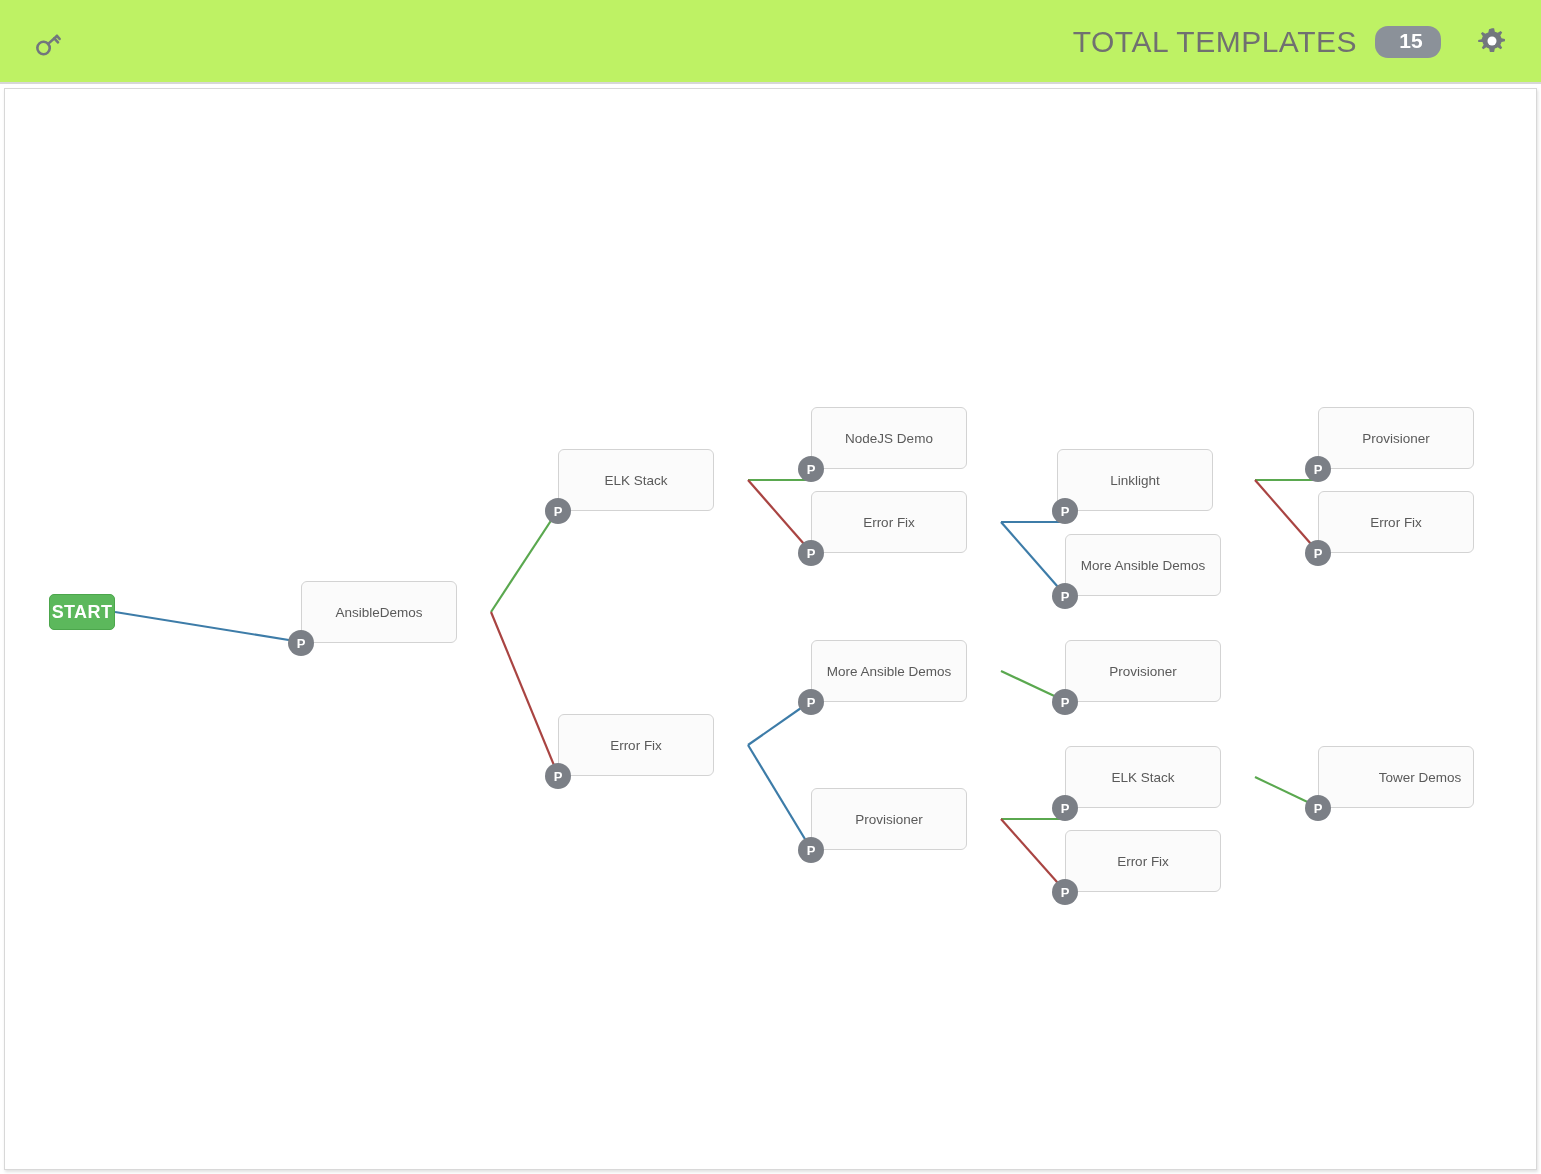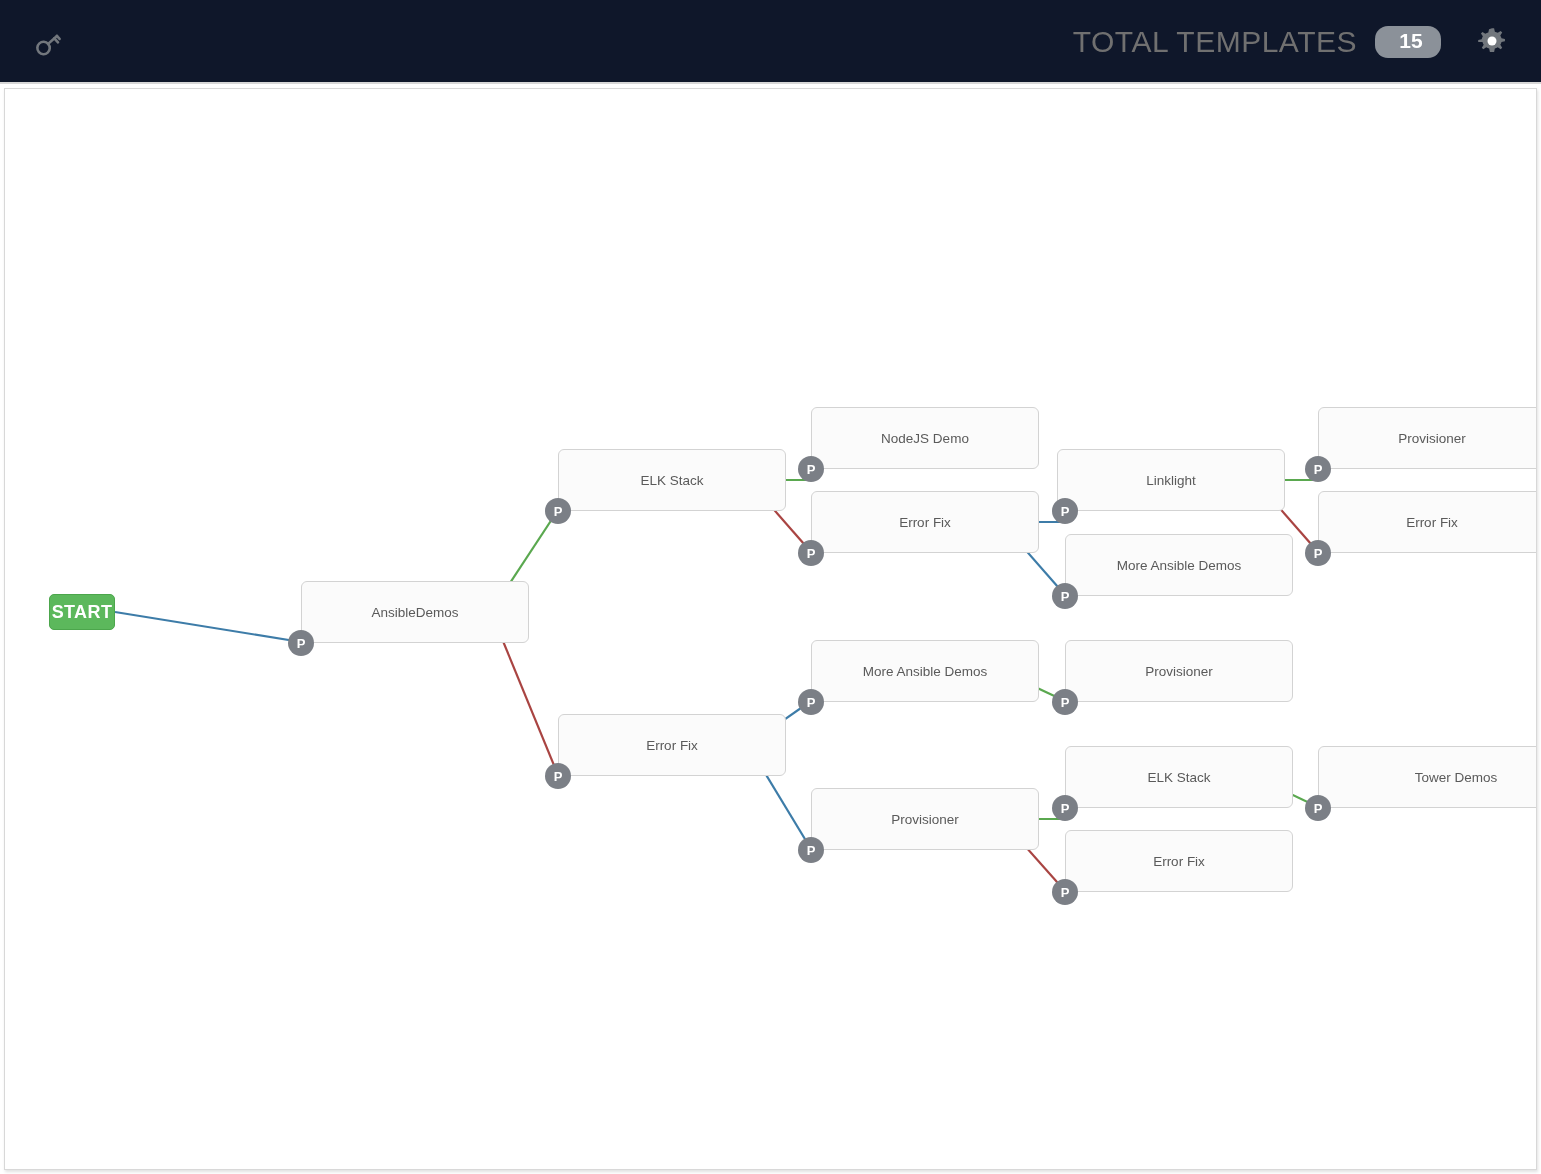--- a/index.html
+++ b/index.html
@@ -9,21 +9,21 @@
     background: #ffffff;
     font-family: "Liberation Sans", sans-serif;
     overflow: hidden;
   }
 
   
   #app-header {
     position: absolute;
     left: 0; top: 0;
     width: 1541px; height: 84px;
-    background: #0f172a;
+    background: #bef264;
     border-bottom: 2px solid #d7d7d7;
     display: flex;
     align-items: center;
   }
   #key-icon-btn {
     position: absolute;
     left: 28px; top: 24px;
     width: 40px; height: 40px;
     display: flex; align-items: center; justify-content: center;
     cursor: pointer;
@@ -78,21 +78,21 @@
   }
   #edge-layer {
     position: absolute;
     left: 0; top: 0;
     width: 1533px; height: 1082px;
   }
 
   
   .wf-node {
     position: absolute;
-    width: 228px; height: 62px;
+    width: 156px; height: 62px;
     background: #fbfbfb;
     border: 1px solid #d3d3d3;
     border-radius: 6px;
     display: flex;
     align-items: center;
     justify-content: center;
     font-size: 13.5px;
     color: #5a5a5a;
     text-align: center;
     cursor: pointer;

